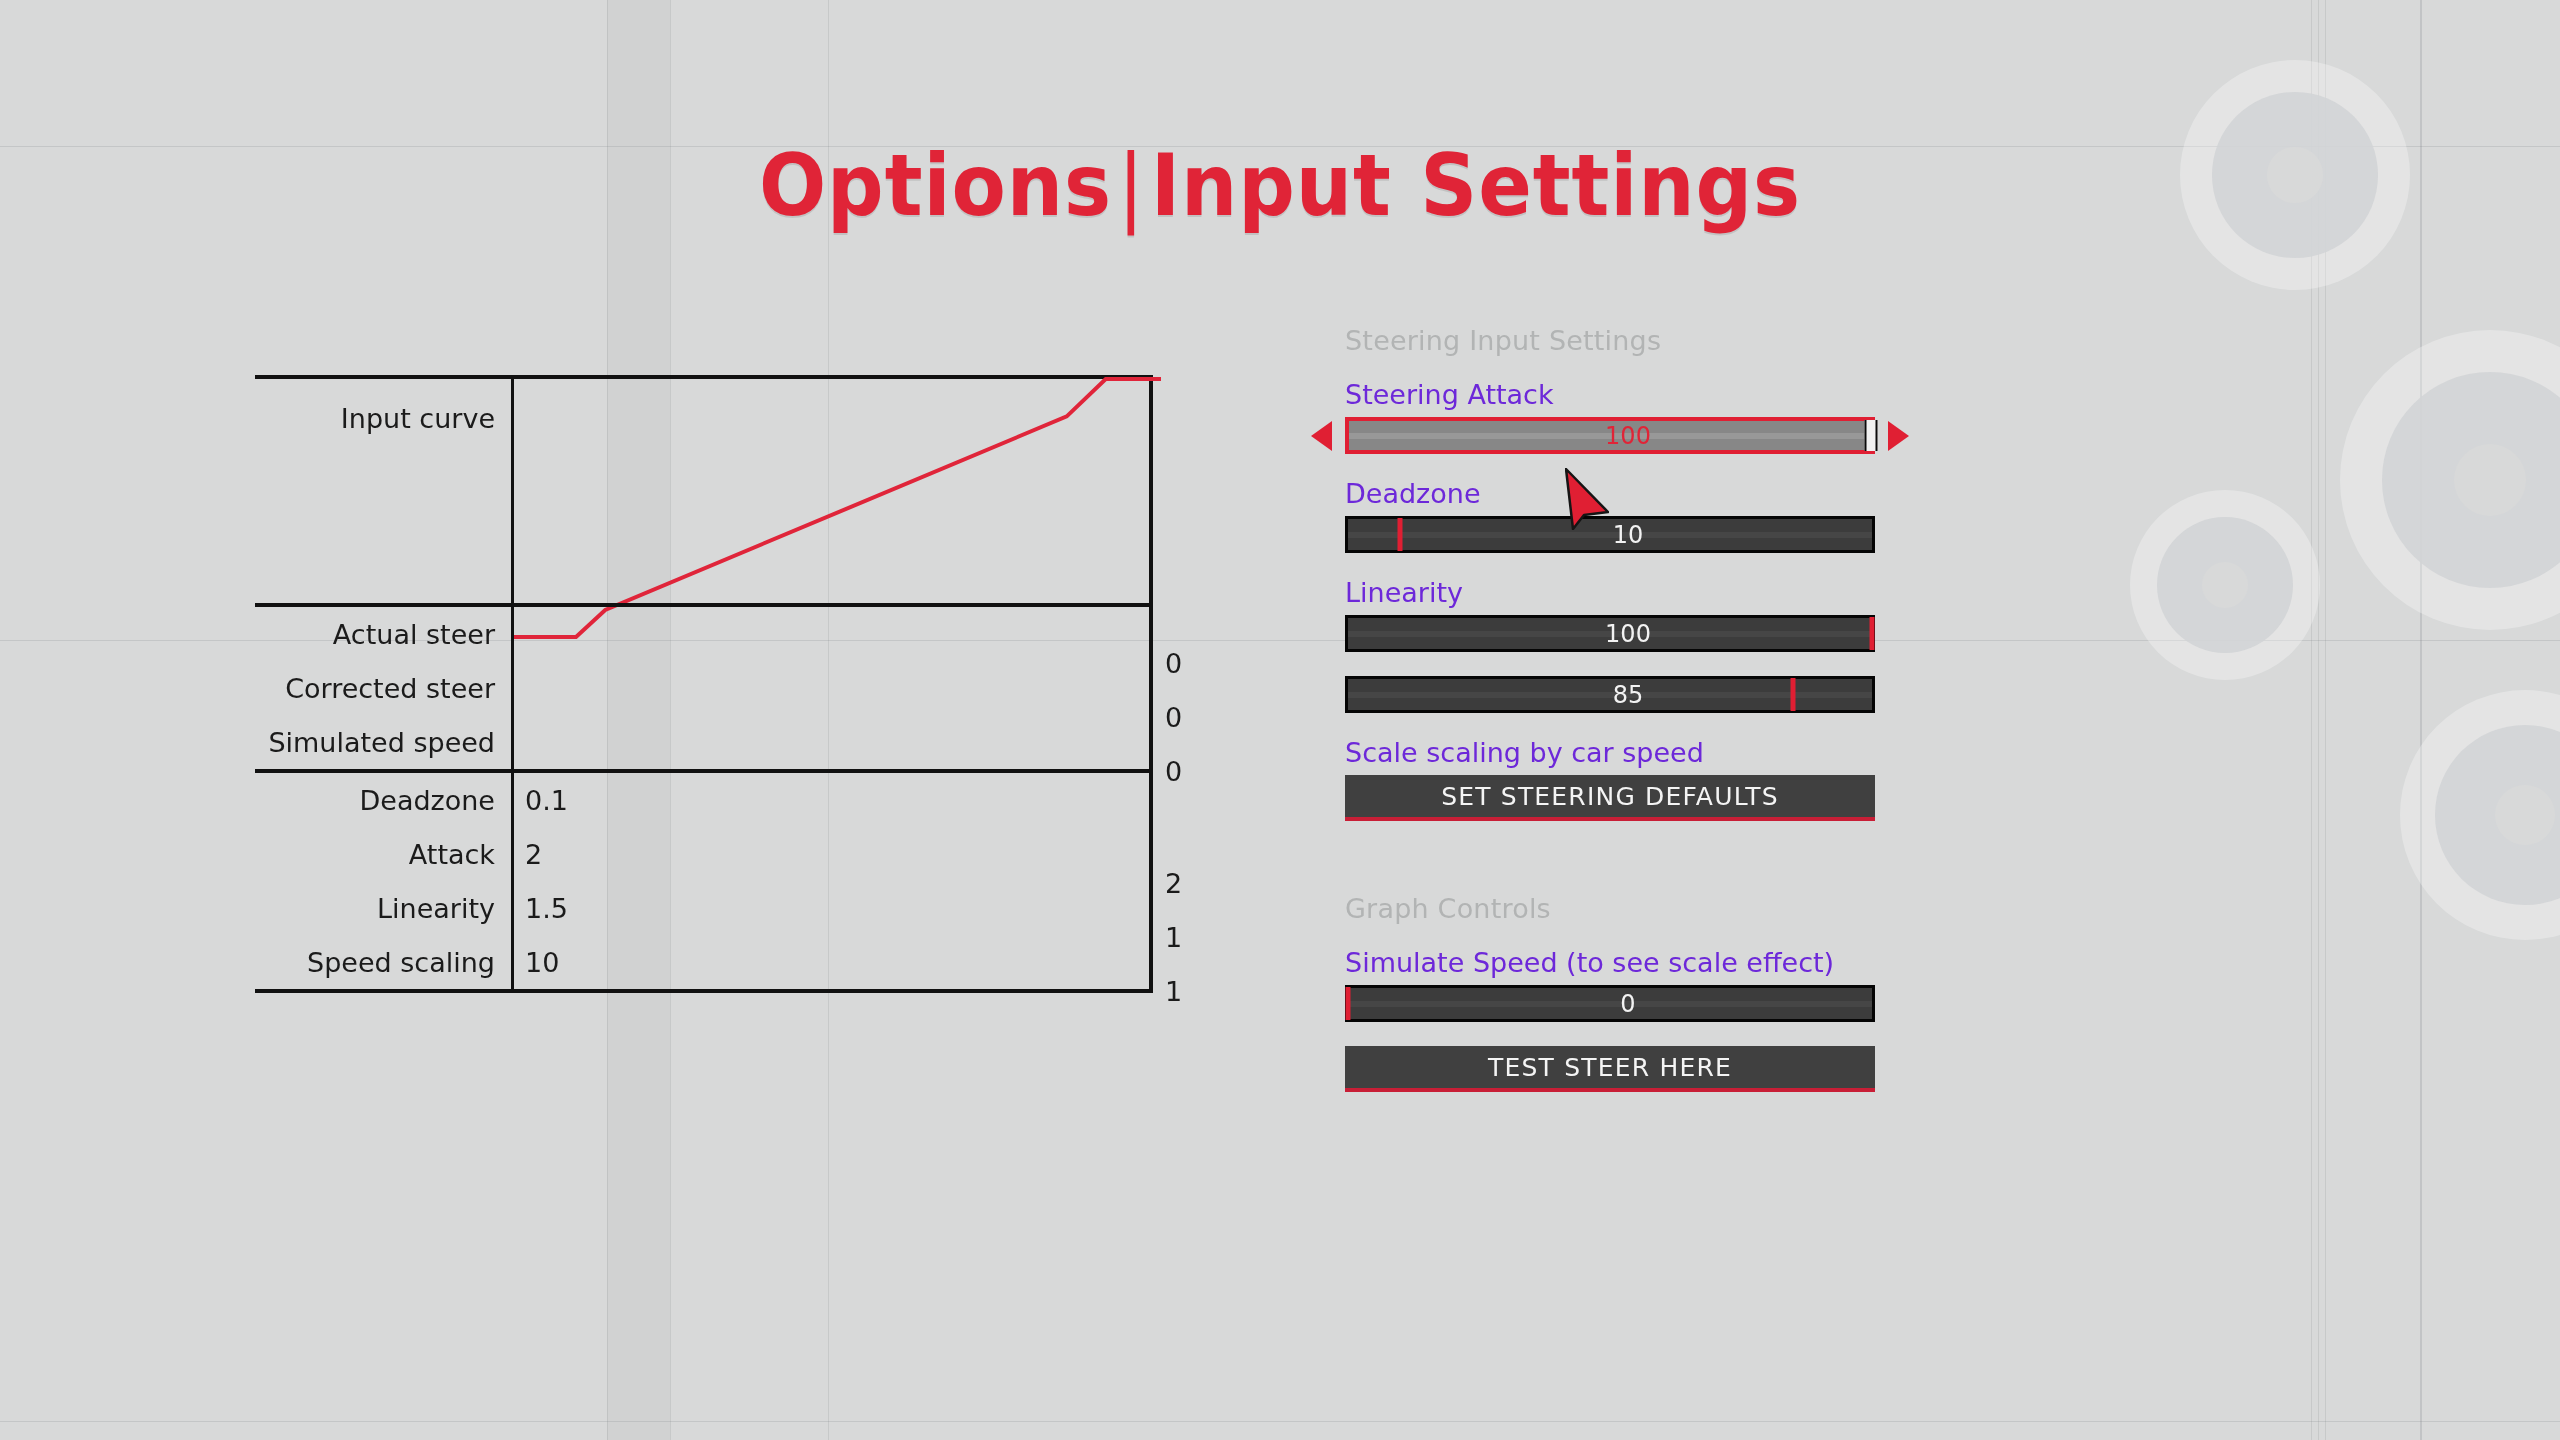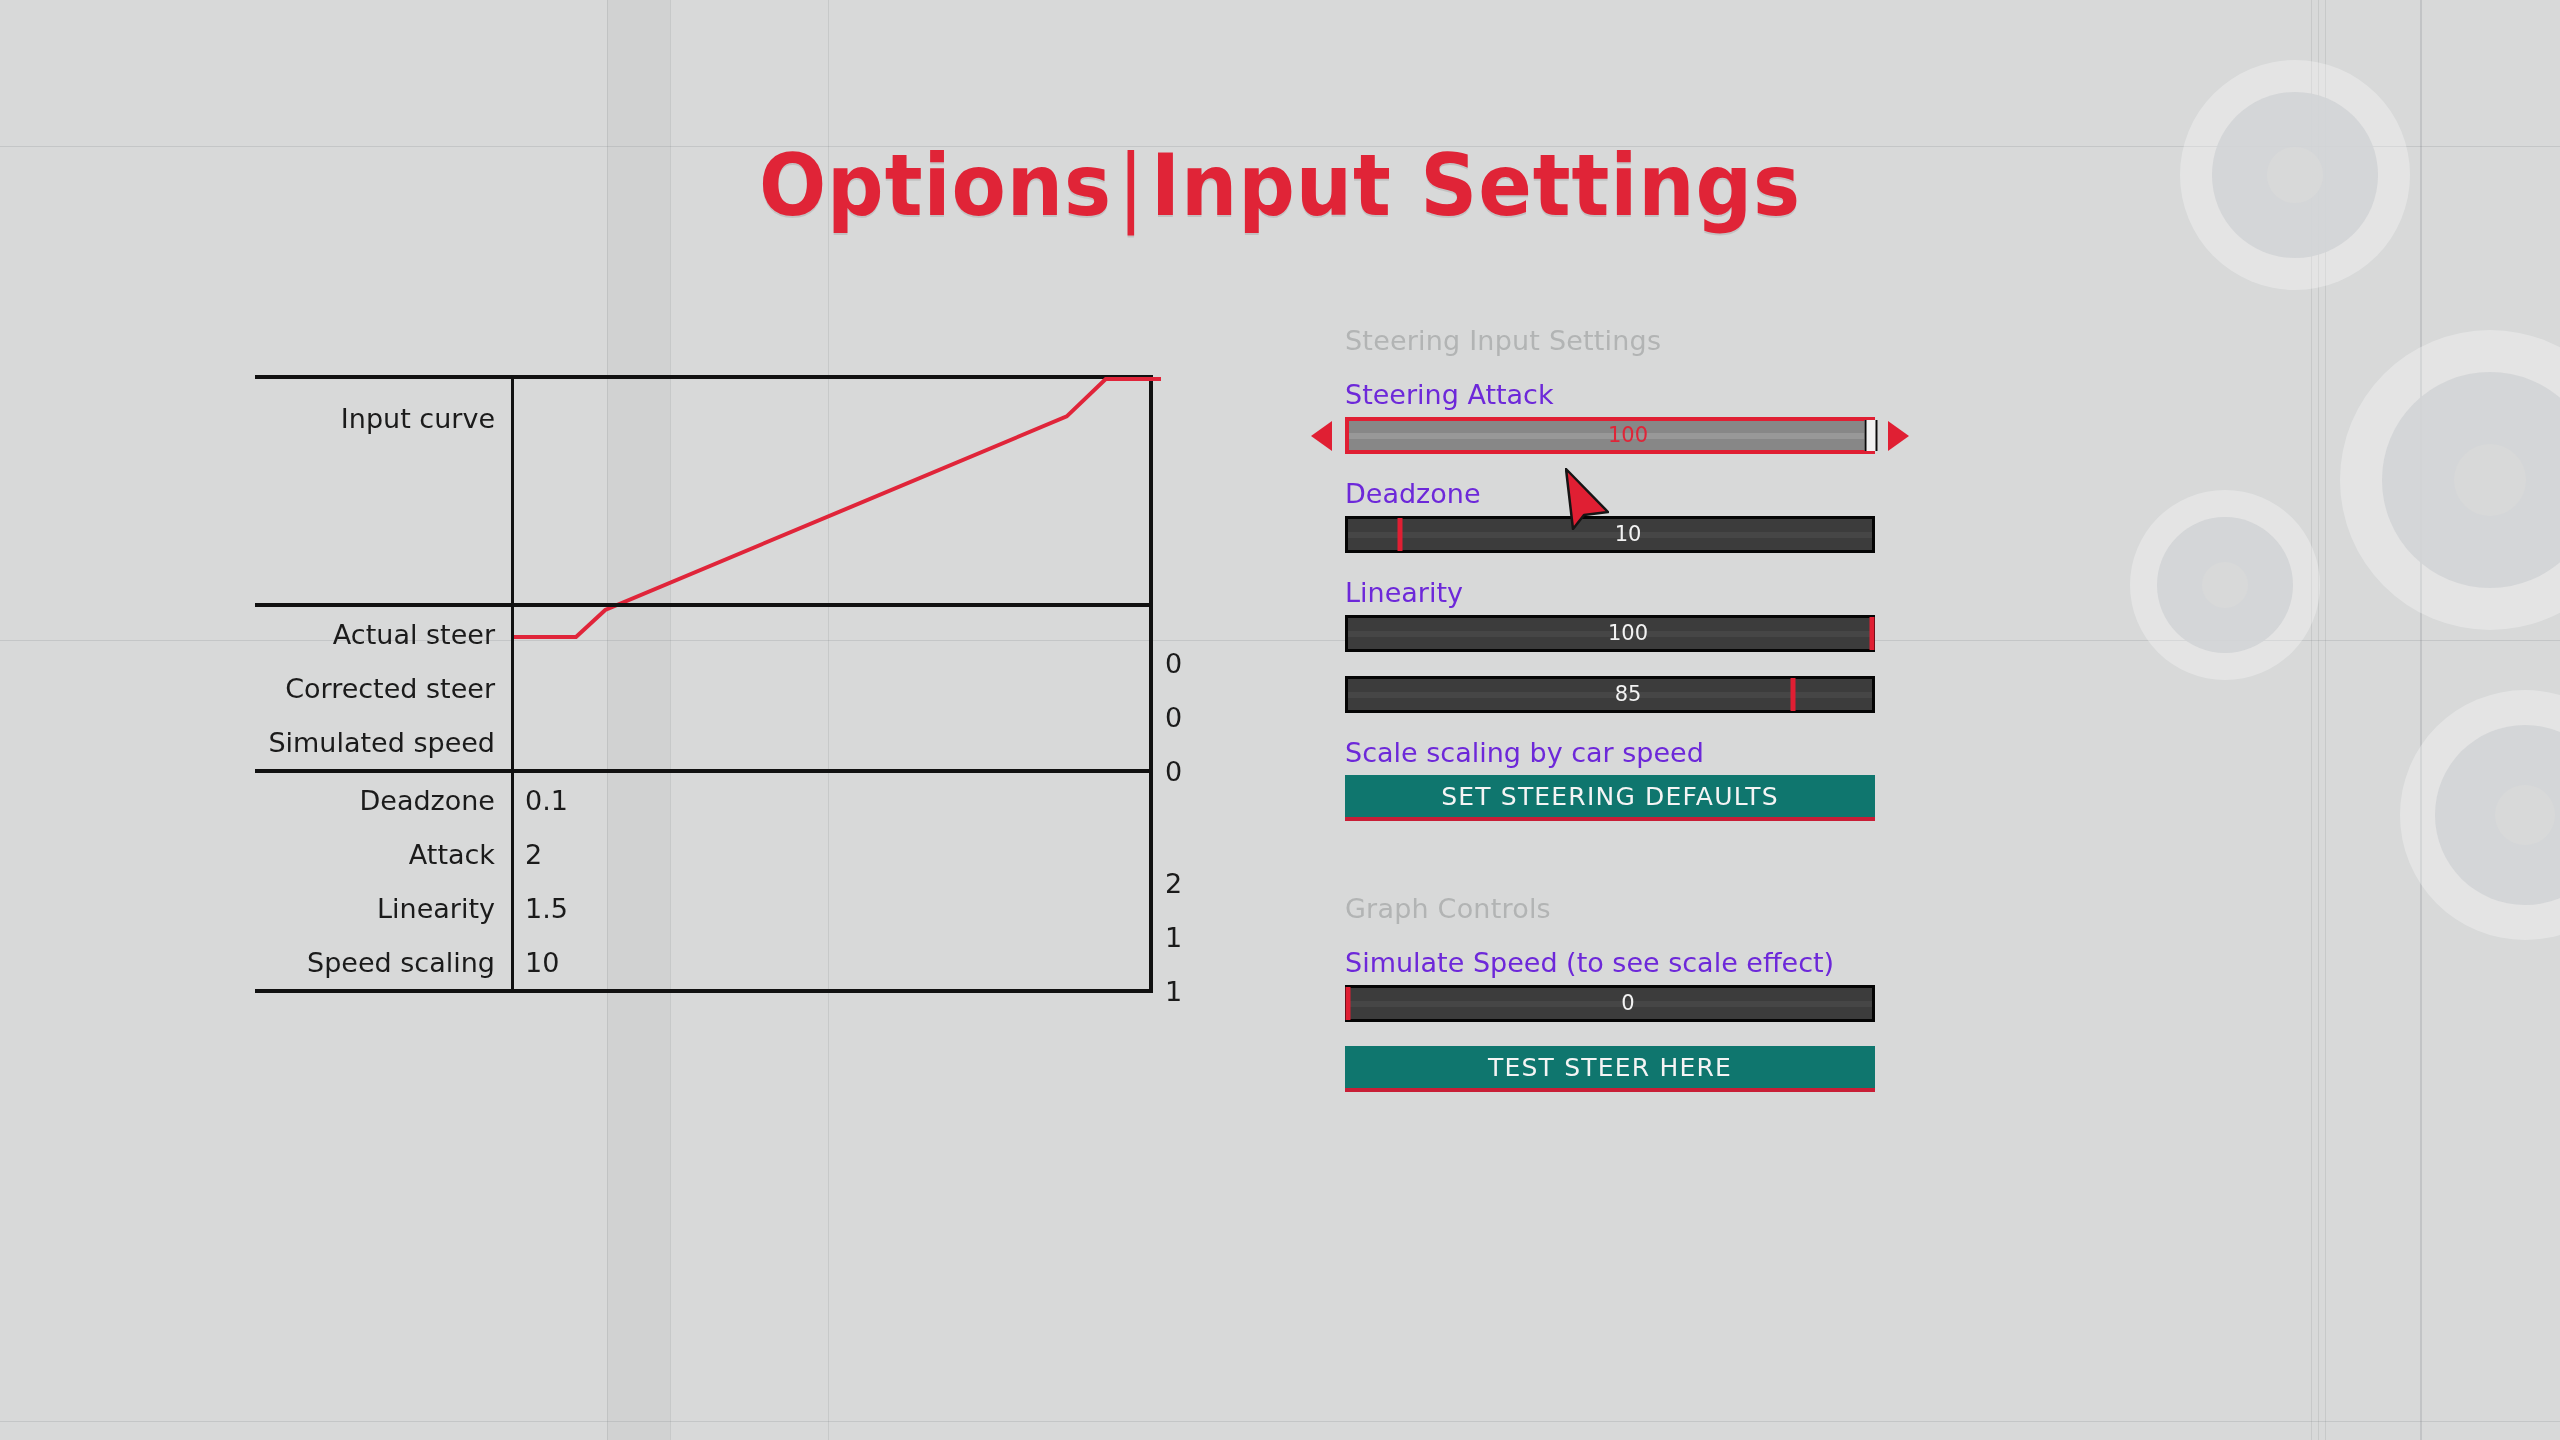--- a/index.html
+++ b/index.html
@@ -213,21 +213,21 @@
     width: 5px;
     background: #e01f33;
     transform: translateX(-50%);
   }
   .slider .value {
     position: absolute;
     inset: 0;
     display: flex;
     align-items: center;
     justify-content: center;
-    font-size: 21px;
+    font-size: 24px;
     color: #f2f2f2;
     line-height: 1;
     margin-left: 36px;
   }
 
   
   .slider.focused {
     background: #878787;
     border: 4px solid #e01f33;
   }
@@ -255,21 +255,21 @@
     right: -38px;
     border-left: 21px solid #e01f33;
   }
 
   .action-button {
     position: relative;
     height: 42px;
     display: flex;
     align-items: center;
     justify-content: center;
-    background: #0f766e;
+    background: #404040;
     color: #f4f4f4;
     font-size: 25px;
     letter-spacing: 1.2px;
     border-bottom: 4px solid #c81e36;
     margin-bottom: 24px;
     user-select: none;
   }
 
   .spacer-lg { height: 48px; }
 

